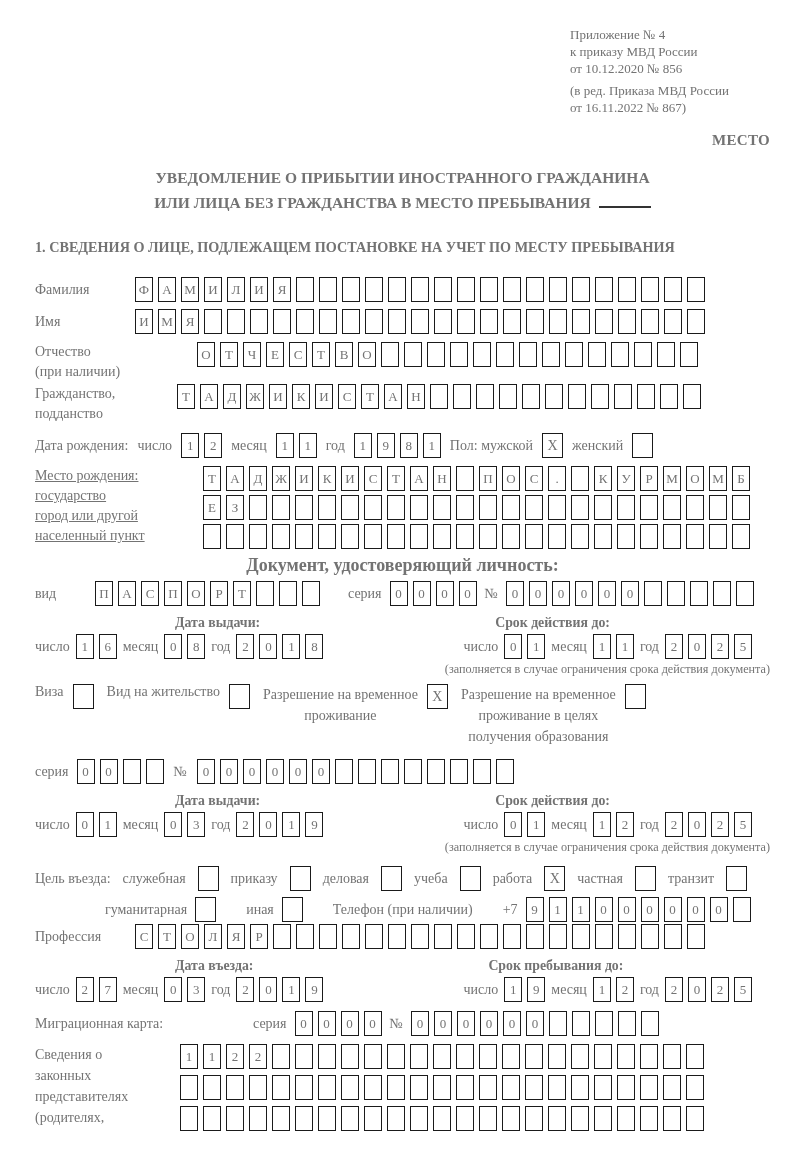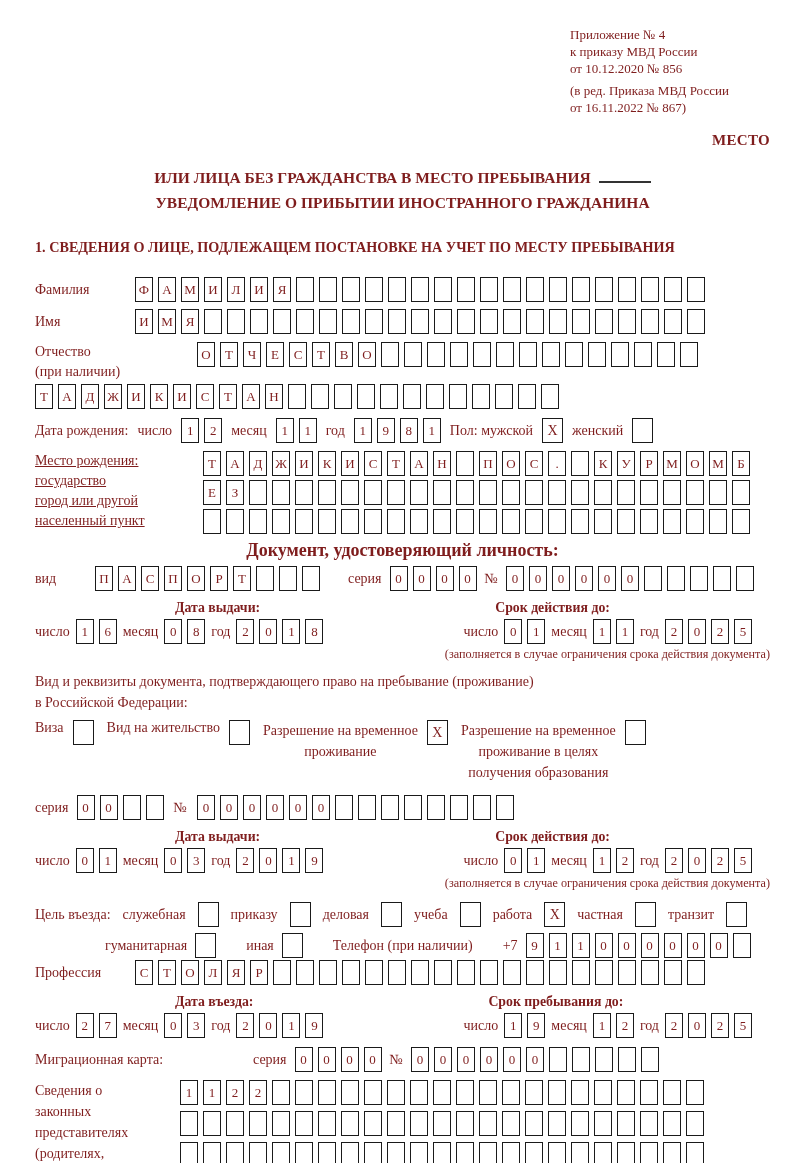--- a/index.html
+++ b/index.html
@@ -1,19 +1,19 @@
 <!DOCTYPE html>
 <html><head>
 <meta charset="utf-8">
 <style>
   html,body{margin:0;padding:0;background:#fff;}
   .page{
     width:800px;height:1163px;box-sizing:border-box;
     padding:26px 30px 0 35px;
-    background:#fff;color:#7f1d1d;
+    background:#fff;color:#737373;
     font-family:"Liberation Serif","DejaVu Serif",serif;
     overflow:hidden;position:relative;
   }
   
   .annex{margin-left:auto;width:200px;font-size:13px;line-height:17px;}
   .annex .gap{height:5px;}
   .forma{text-align:right;font-weight:bold;font-size:15px;margin-top:16px;letter-spacing:.3px;}
   .title{text-align:center;font-weight:bold;font-size:15.5px;line-height:25px;margin-top:16px;}
   .blank{display:inline-block;width:52px;border-bottom:2px solid #333;height:3px;margin-left:8px;}
   .sec-h{font-weight:bold;font-size:14.2px;margin-top:24px;}
@@ -69,22 +69,22 @@
     <div>Приложение № 4</div>
     <div>к приказу МВД России</div>
     <div>от 10.12.2020 № 856</div>
     <div class="gap"></div>
     <div>(в ред. Приказа МВД России</div>
     <div>от 16.11.2022 № 867)</div>
   </div>
   <div class="forma">МЕСТО</div>
 
   <div class="title">
+    <div>УВЕДОМЛЕНИЕ О ПРИБЫТИИ ИНОСТРАННОГО ГРАЖДАНИНА</div>
     <div><span>ИЛИ ЛИЦА БЕЗ ГРАЖДАНСТВА В МЕСТО ПРЕБЫВАНИЯ</span><span class="blank"></span></div>
-    <div>УВЕДОМЛЕНИЕ О ПРИБЫТИИ ИНОСТРАННОГО ГРАЖДАНИНА</div>
   </div>
 
   <div class="sec-h">1. СВЕДЕНИЯ О ЛИЦЕ, ПОДЛЕЖАЩЕМ ПОСТАНОВКЕ НА УЧЕТ ПО МЕСТУ ПРЕБЫВАНИЯ</div>
 
   <div class="frow" style="margin-top:21px;">
     <span class="lbl w100">Фамилия</span>
     <div class="boxes">
         <span class="cell">Ф</span>
         <span class="cell">А</span>
         <span class="cell">М</span>
@@ -169,20 +169,24 @@
         <span class="cell"></span>
         <span class="cell"></span>
         <span class="cell"></span>
         <span class="cell"></span>
         <span class="cell"></span>
         <span class="cell"></span>
       </div>
   </div>
 
   <div class="frow tall" style="margin-top:2px;">
+    <div class="lblblock w142">
+      <div>Гражданство,</div>
+      <div>подданство</div>
+    </div>
     <div class="boxes">
         <span class="cell">Т</span>
         <span class="cell">А</span>
         <span class="cell">Д</span>
         <span class="cell">Ж</span>
         <span class="cell">И</span>
         <span class="cell">К</span>
         <span class="cell">И</span>
         <span class="cell">С</span>
         <span class="cell">Т</span>
@@ -395,24 +399,20 @@
       <div class="boxes">
           <span class="cell">2</span>
           <span class="cell">0</span>
           <span class="cell">2</span>
           <span class="cell">5</span>
         </div>
     </div>
   </div>
   <div class="noter">(заполняется в случае ограничения срока действия документа)</div>
 
-  <div class="para">
-    <div>Вид и реквизиты документа, подтверждающего право на пребывание (проживание)</div>
-    <div>в Российской Федерации:</div>
-  </div>
 
   <div class="permrow">
     <div class="pitem">
       <span>Виза</span>
       <span class="cb"></span>
     </div>
     <div class="pitem">
       <span>Вид на жительство</span>
       <span class="cb"></span>
     </div>

